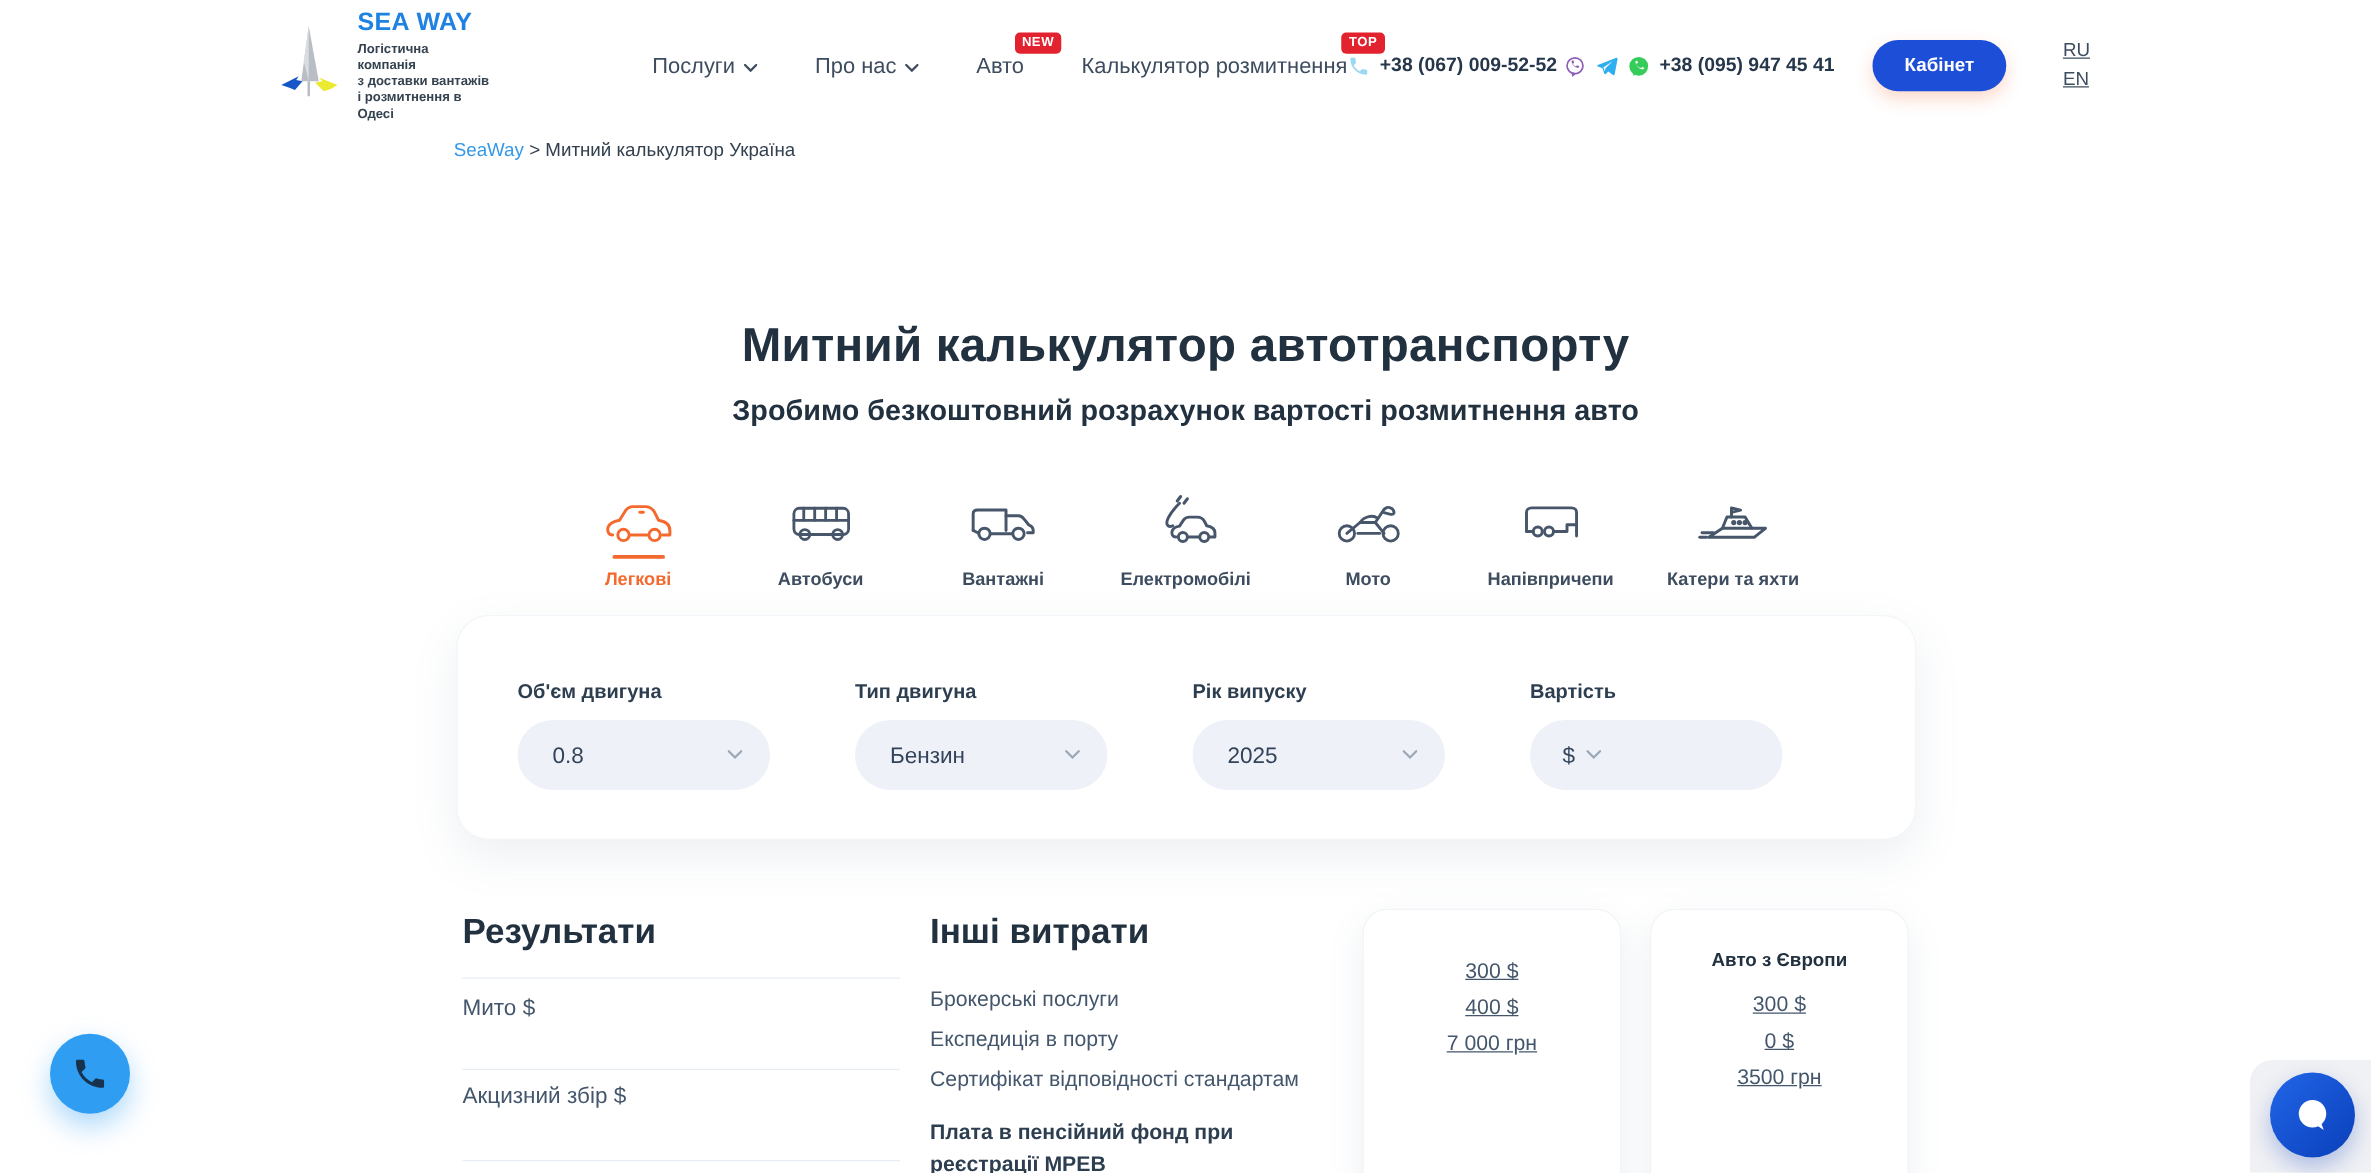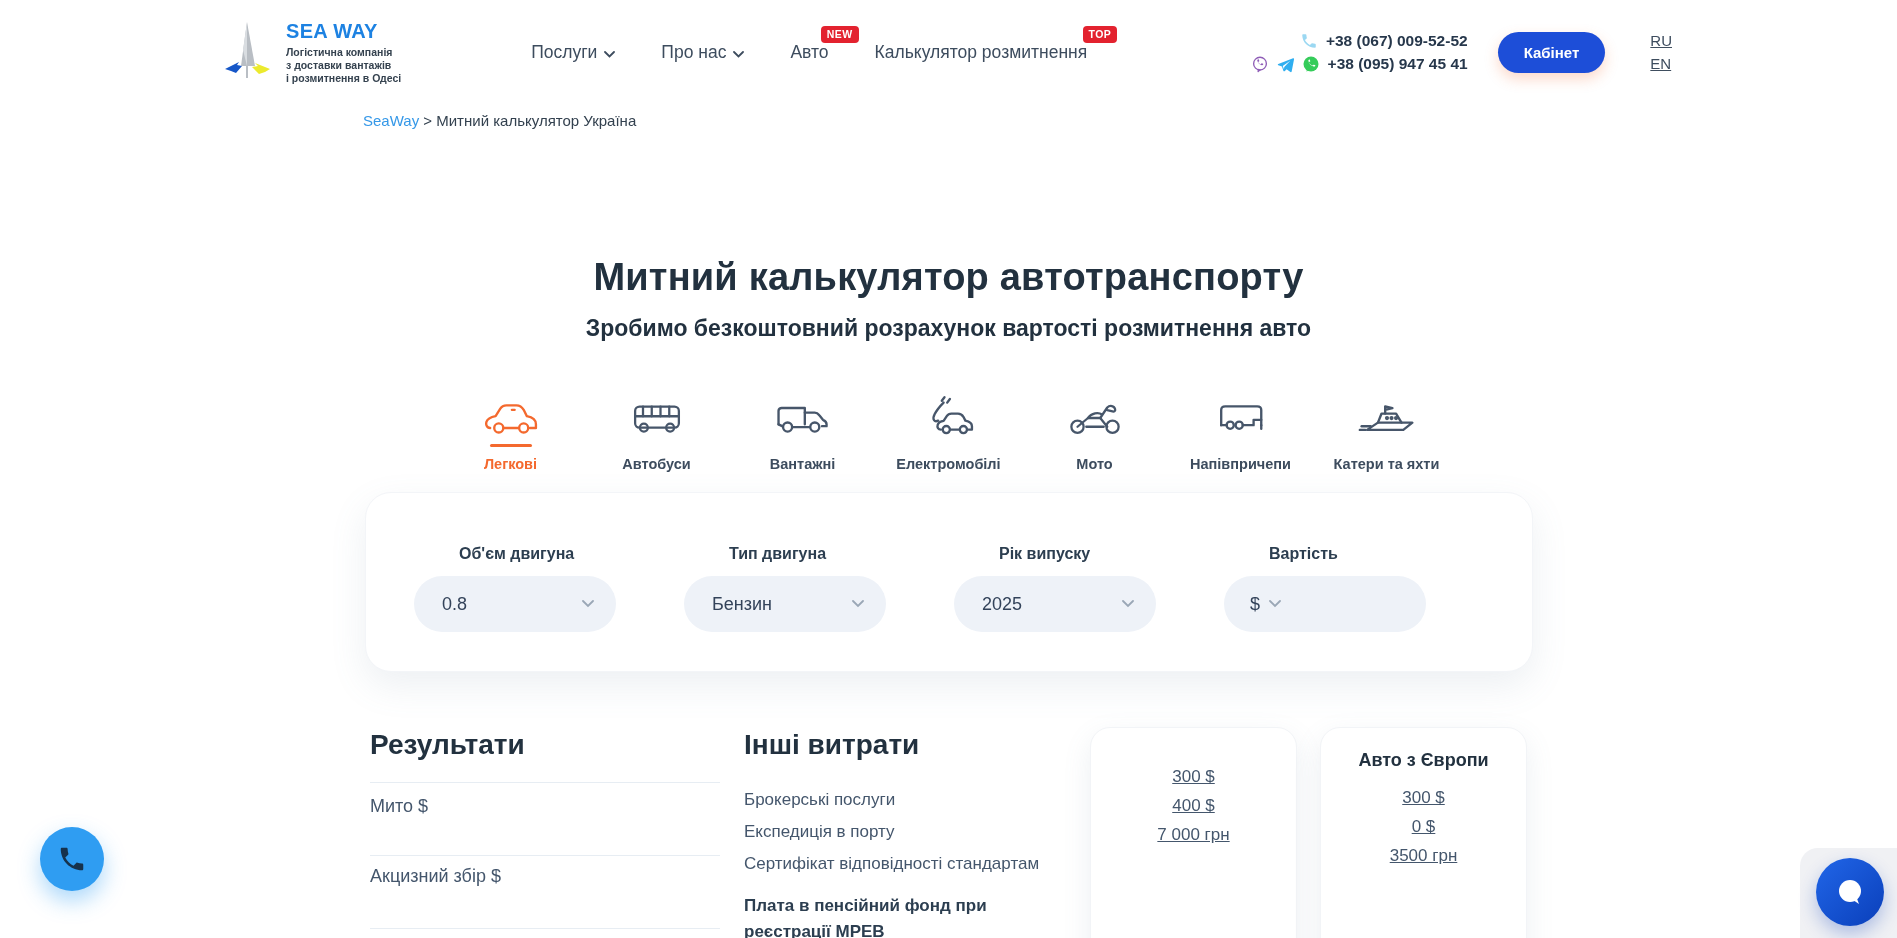--- a/index.html
+++ b/index.html
@@ -12,21 +12,21 @@
     display:flex; align-items:center; }
   .logo { display:flex; align-items:center; gap:12px; cursor:pointer; }
   .logo-text .brand { font-size:20px; font-weight:bold; color:#1d82e2; letter-spacing:.3px; }
   .logo-text .tagline { font-size:10.5px; color:#35424f; line-height:1.25; margin-top:3px; font-weight:bold;}
   .nav { display:flex; align-items:center; gap:46px; margin-left:130px; }
   .nav-item { position:relative; font-size:17.5px; color:#3d4c5e; cursor:pointer; white-space:nowrap;
     display:flex; align-items:center; gap:7px; }
   .badge { position:absolute; top:-16px; right:-30px; background:#e3222f; color:#fff;
     font-size:10.5px; font-weight:bold; padding:2px 6px 2.5px; border-radius:4px; letter-spacing:.4px; }
   .chev { width:11px; height:7px; margin-top:3px; }
-  .phones { margin-left:auto; display:flex; flex-direction:column; gap:5px; }
+  .phones { margin-left:auto; display:flex; flex-direction:row; gap:5px;align-items:center; }
   .phone-row { display:flex; align-items:center; gap:8px; justify-content:flex-end; }
   .phone-row .num { font-size:15.5px; font-weight:bold; color:#26374b; white-space:nowrap; }
   .msngr { display:flex; gap:7px; align-items:center; }
   .cabinet-btn { margin-left:30px; background:#1d4ed8; color:#fff; border:none; cursor:pointer;
     font-size:15px; font-weight:bold; padding:12px 26px; border-radius:22px;
     font-family:"Liberation Sans",sans-serif; box-shadow:0 6px 14px rgba(244,105,46,.25); }
   .langs { margin-left:45px; display:flex; flex-direction:column; gap:3px;text-decoration:underline; }
   .lang { font-size:15px; color:#3d4c5e; cursor:pointer; line-height:1.35; }
 
   
@@ -48,21 +48,21 @@
   .tab .bar { width:42px; height:3px; border-radius:2px; margin:5px auto 8px; background:transparent; }
   .tab.active .bar { background:#f4692e; }
   .tab .tlabel { font-size:14.5px; font-weight:bold; color:#3d4c5e; }
   .tab.active .tlabel { color:#f4692e; }
 
   
   .form-card { position:absolute; top:492px; left:365px; width:1168px; height:180px;
     background:#fff; border-radius:26px; box-shadow:0 14px 36px rgba(110,130,155,.12);
     border:1px solid #f3f5f8; padding:52px 48px 0; display:flex; gap:68px; }
   .field { width:202px; }
-  .field .flabel { font-size:16px; font-weight:bold; color:#2c3e50; margin-bottom:13px;margin-left:45px; }
+  .field .flabel { font-size:16px; font-weight:bold; color:#2c3e50; margin-bottom:13px; }
   .control { height:56px; background:#eef2f8; border-radius:28px; display:flex; align-items:center;
     padding:0 22px 0 28px; cursor:pointer; }
   .control .val { font-size:18px; color:#33435a; flex:1; }
   .control .cur { font-size:18px; color:#33435a; }
   .control .sel-chev { width:12px; height:8px; }
   .control.currency { cursor:default; padding-left:26px; gap:9px; }
   .control.currency input { flex:1; border:none; background:transparent; outline:none;
     font-size:18px; color:#33435a; font-family:"Liberation Sans",sans-serif; min-width:20px; }
 
   
@@ -70,21 +70,21 @@
   .divider { position:absolute; height:1px; background:#e7edf3; width:350px; left:370px; }
   .res-row { position:absolute; left:370px; font-size:18px; color:#44566c; }
   .exp-item { position:absolute; left:744px; font-size:17px; color:#44566c; }
   .exp-bold { position:absolute; left:744px; width:330px; font-size:17px; font-weight:bold;
     color:#2c3e50; line-height:1.55; }
 
   
   .pcard { position:absolute; top:727px; width:207px; height:300px; background:#fff;
     border-radius:20px; border:1px solid #f2f4f7; box-shadow:0 10px 28px rgba(110,130,155,.12);
     text-align:center; }
-  .pcard .ptitle { font-size:18px; font-weight:bold; color:#22313f; margin-top:22px; }
+  .pcard .ptitle { font-size:15px; font-weight:bold; color:#22313f; margin-top:32px; }
   .pcard .pvals { margin-top:34px; }
   .pcard.titled .pvals { margin-top:12px; }
   .pcard .pv { font-size:17px; color:#44566c; line-height:29px;text-decoration:underline; }
 
   
   .phone-fab { position:absolute; left:40px; top:827px; width:64px; height:64px; border-radius:50%;
     background:#2f9df2; display:flex; align-items:center; justify-content:center; cursor:pointer;
     box-shadow:0 10px 22px rgba(47,157,242,.4); border:none; }
   .chat-panel { position:absolute; left:1800px; top:848px; width:97px; height:90px;
     background:#f0f1f4; border-radius:18px 0 0 0; }

